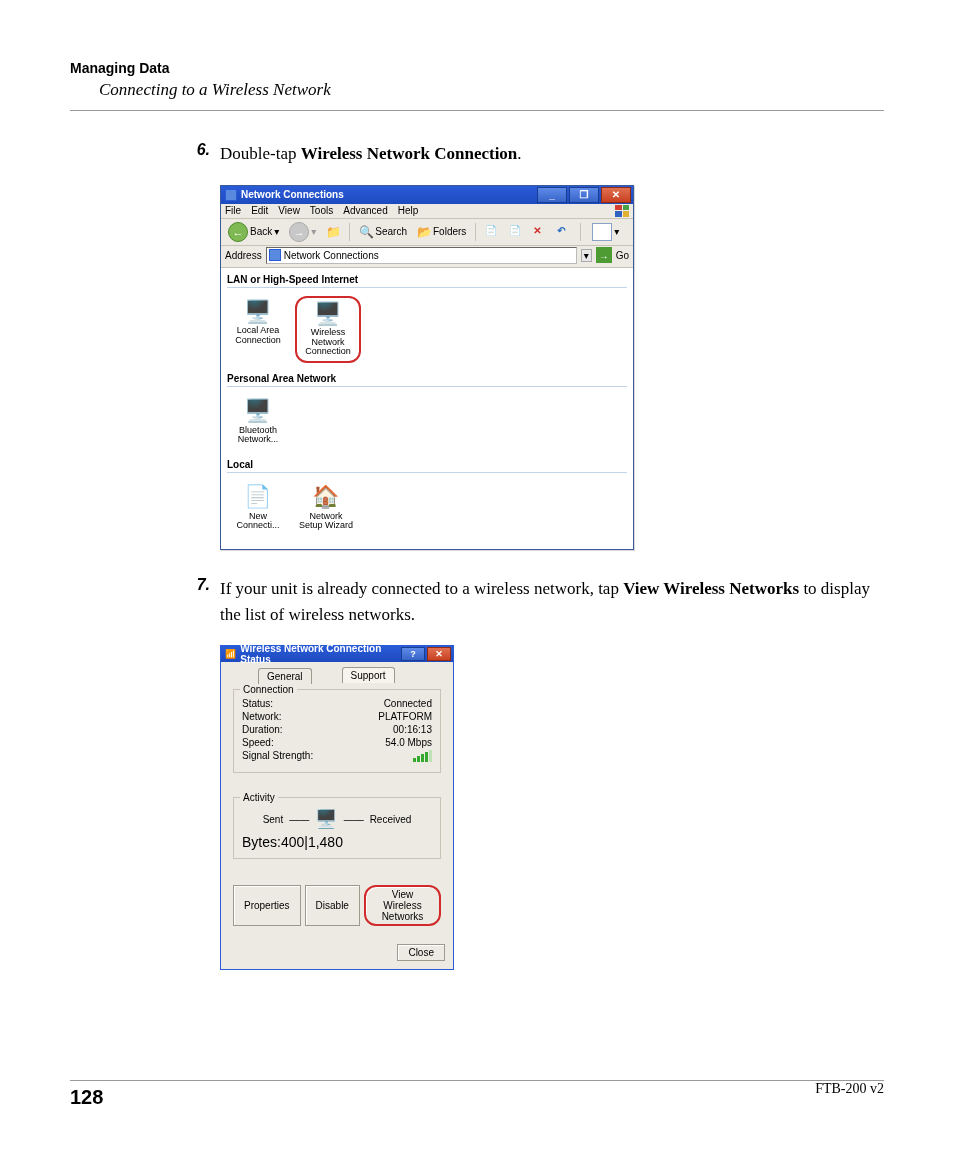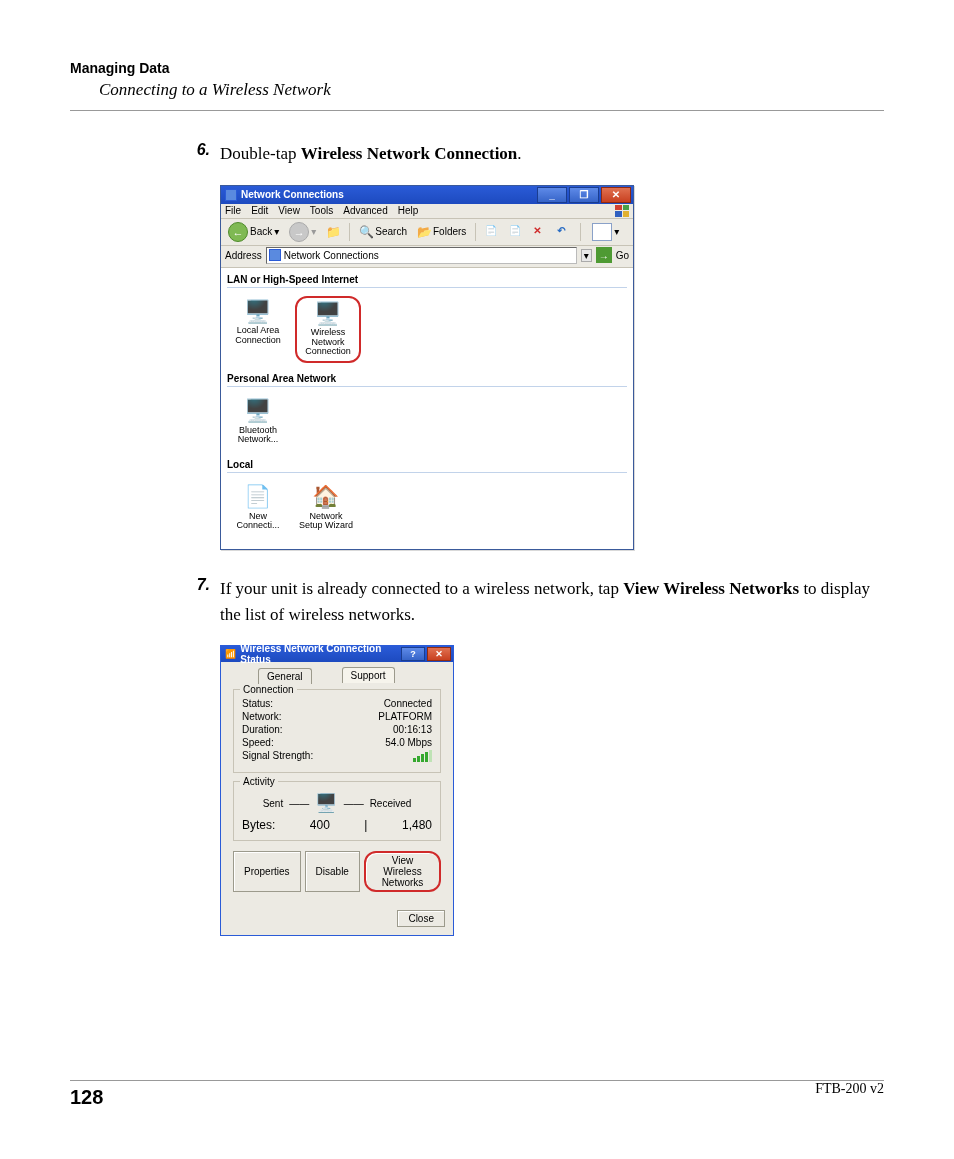--- a/index.html
+++ b/index.html
@@ -173,38 +173,38 @@
     border-radius:3px 3px 0 0;
     margin-left:31px;
   }
   .tab.active { background:#eceae3; position:relative; top:1px;}
   .tabbody {
     margin:0 6px 6px 6px; padding:6px;
   }
   .group {
     border:1px solid #c7c3b6;
     padding:6px 8px 8px 8px;
-    margin-bottom:8px;
+    margin-bottom:24px;
     position:relative;
   }
   .group .legend {
     position:absolute; top:-6px; left:6px;
     background:#eceae3; padding:0 3px; font-size:10px;
   }
   .kv { display:flex; justify-content:space-between; font-size:10px; margin:2px 0;}
   .sigbars { display:inline-flex; gap:1px; align-items:flex-end;}
   .sigbars span { width:3px; background:#35a82e;}
   .sigbars span:nth-child(1){height:4px;}
   .sigbars span:nth-child(2){height:6px;}
   .sigbars span:nth-child(3){height:8px;}
   .sigbars span:nth-child(4){height:10px;}
   .sigbars span:nth-child(5){height:12px; background:#bfe3b5;}
   .activity-mid { display:flex; justify-content:center; align-items:center; gap:6px; font-size:10px; margin:4px 0;}
   .activity-icon { font-size:18px; color:#7a94b8;}
-  .bytes { display:flex; justify-content:space-between; font-size:12px;}
+  .bytes { display:flex; font-size:14px;}
   .dlg-btns { display:flex; gap:4px; padding:2px 0 6px 0;}
   .dlg-btns button, .close-row button {
     font-family:inherit; font-size:10px;
     background:#eceae3; border:1px solid #9c9a8c;
     padding:2px 10px; box-shadow:1px 1px 0 #fff inset;
   }
   .dlg-btns .round {
     border:2px solid #d02a2a; border-radius:12px;
   }
   .close-row { display:flex; justify-content:flex-end; padding:0 8px 8px 0;}

